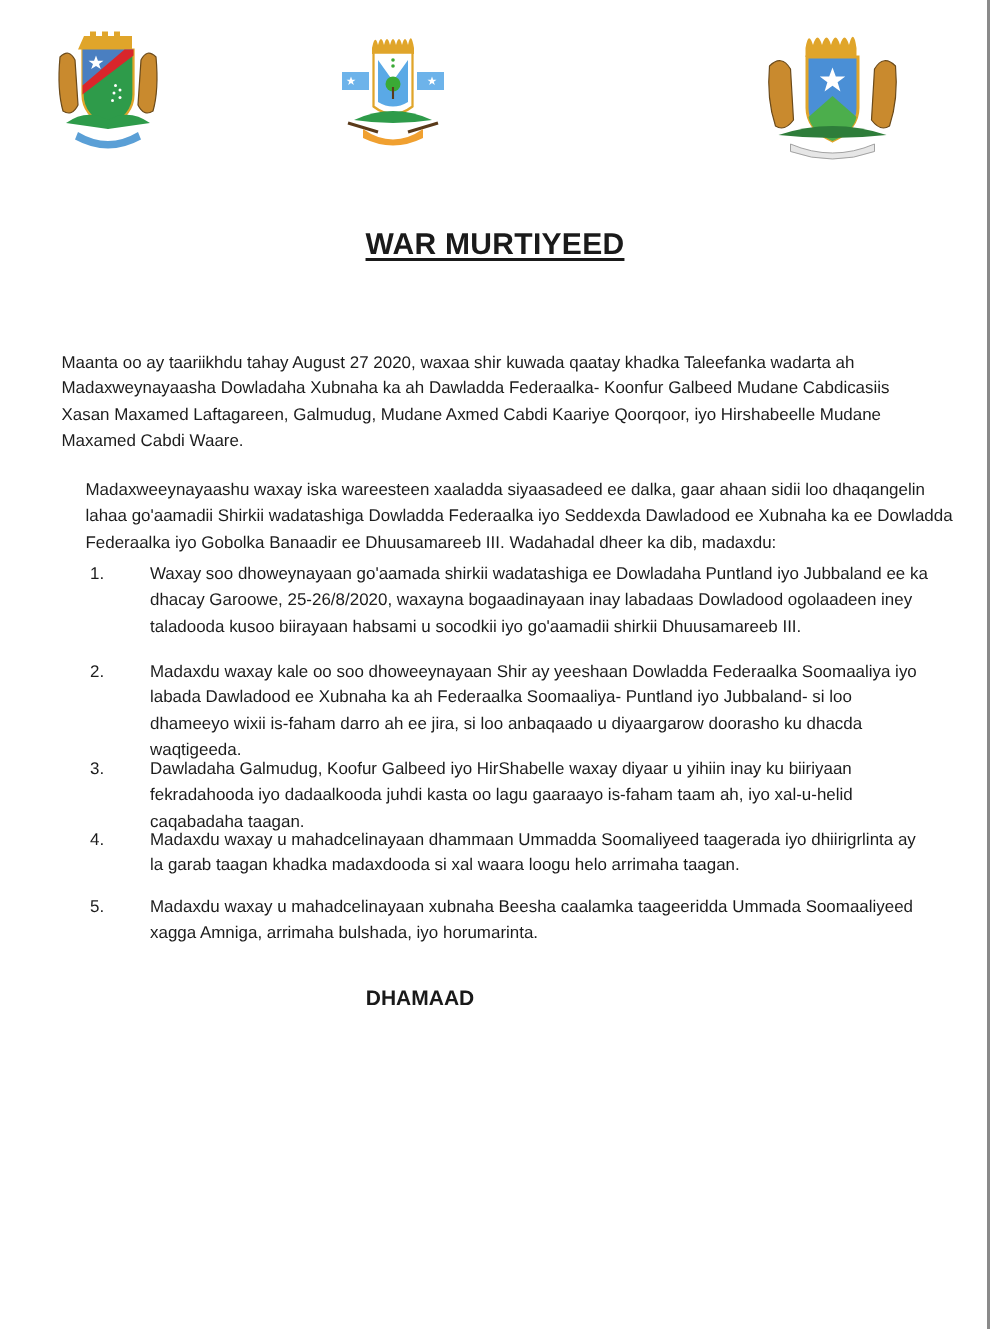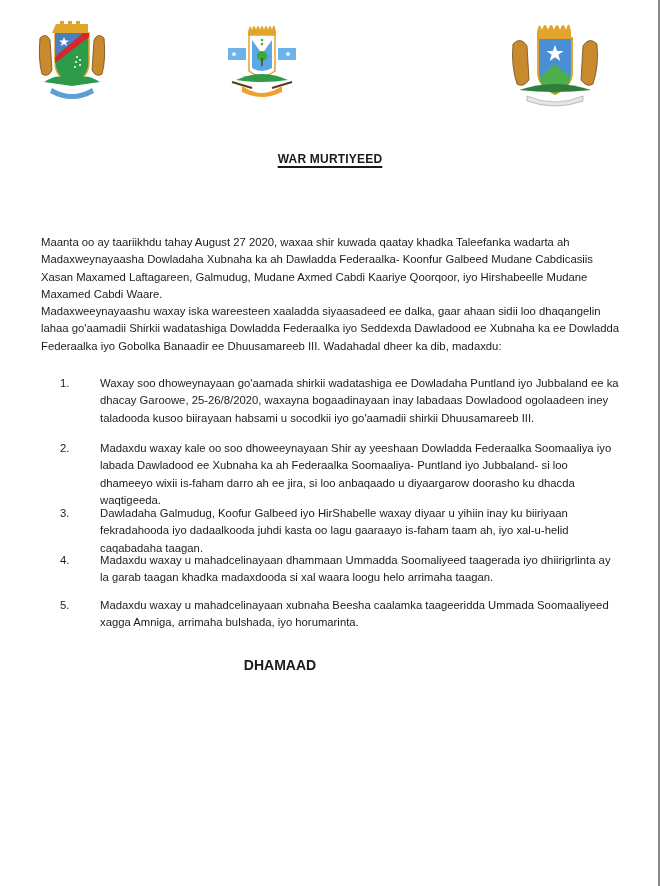--- a/index.html
+++ b/index.html
@@ -10,21 +10,21 @@
   }
   .right-edge { position: absolute; top: 0; right: 0; width: 2px; height: 886px; background: #8a8a8a; }
   .emblem { position: absolute; }
   .emblem svg { display: block; }
   #emblem-left { left: 36px; top: 20px; }
   #emblem-center { left: 222px; top: 20px; }
   #emblem-right { left: 503px; top: 18px; }
 
   .title {
     position: absolute; top: 152px; left: 0; width: 660px; text-align: center;
-    font-weight: bold; font-size: 12px; letter-spacing: 0.2px;
+    font-weight: bold; font-size: 20px; letter-spacing: 0.2px;
   }
   .title span { text-decoration: underline; text-underline-offset: 3px; text-decoration-thickness: 1.5px; }
 
   .para {
     position: absolute; left: 41px; width: 580px;
     font-size: 11.3px; line-height: 17.3px; color: #1c1c1c;
   }
   #para-1 { top: 234px; }
   #para-2 { top: 303px; }
 
@@ -110,21 +110,21 @@
     <polygon points="52,27 54.2,33 60.5,33 55.4,36.8 57.3,43 52,39.2 46.7,43 48.6,36.8 43.5,33 49.8,33" fill="#fff"></polygon>
 
     <path d="M16 72 q36 -12 72 0 q-36 4 -72 0z" fill="#2e7d3a"></path>
     <path d="M24 78 q28 12 56 0 l0 5 q-28 10 -56 0z" fill="#e6e6e6" stroke="#999" stroke-width="0.6"></path>
   </svg>
 </div>
 
 <div class="title"><span>WAR MURTIYEED</span></div>
 
 <p class="para" id="para-1" style="margin:0">Maanta oo ay taariikhdu tahay August 27 2020, waxaa  shir kuwada qaatay khadka Taleefanka wadarta ah Madaxweynayaasha Dowladaha Xubnaha ka ah Dawladda Federaalka- Koonfur Galbeed Mudane Cabdicasiis Xasan Maxamed Laftagareen, Galmudug, Mudane Axmed Cabdi Kaariye Qoorqoor, iyo Hirshabeelle Mudane Maxamed Cabdi Waare.</p>
-<p class="para" id="para-2" style="margin:0">Madaxweeynayaashu waxay iska wareesteen xaaladda siyaasadeed ee dalka, gaar ahaan sidii loo dhaqangelin lahaa go'aamadii Shirkii wadatashiga Dowladda Federaalka iyo Seddexda Dawladood ee Xubnaha ka ee Dowladda Federaalka iyo Gobolka Banaadir ee Dhuusamareeb III. Wadahadal dheer ka dib, madaxdu:</p>
+<p class="para" id="para-2" style="margin:16px">Madaxweeynayaashu waxay iska wareesteen xaaladda siyaasadeed ee dalka, gaar ahaan sidii loo dhaqangelin lahaa go'aamadii Shirkii wadatashiga Dowladda Federaalka iyo Seddexda Dawladood ee Xubnaha ka ee Dowladda Federaalka iyo Gobolka Banaadir ee Dhuusamareeb III. Wadahadal dheer ka dib, madaxdu:</p>
 
 <ul class="list">
   <li id="item-1" style="width:520px">
     <span class="num">1.</span>
     <span>Waxay soo dhoweynayaan go'aamada shirkii  wadatashiga ee Dowladaha Puntland iyo Jubbaland ee ka dhacay Garoowe, 25-26/8/2020,  waxayna bogaadinayaan inay labadaas Dowladood ogolaadeen iney taladooda kusoo biirayaan habsami u socodkii iyo go'aamadii shirkii Dhuusamareeb III.</span>
   </li>
   <li id="item-2" style="width:520px">
     <span class="num">2.</span>
     <span>Madaxdu waxay kale oo soo dhoweeynayaan  Shir ay yeeshaan Dowladda Federaalka Soomaaliya iyo labada Dawladood ee Xubnaha ka ah Federaalka Soomaaliya- Puntland iyo Jubbaland- si loo dhameeyo wixii is-faham darro ah ee jira,  si loo anbaqaado u diyaargarow doorasho ku dhacda waqtigeeda.</span>
   </li>

